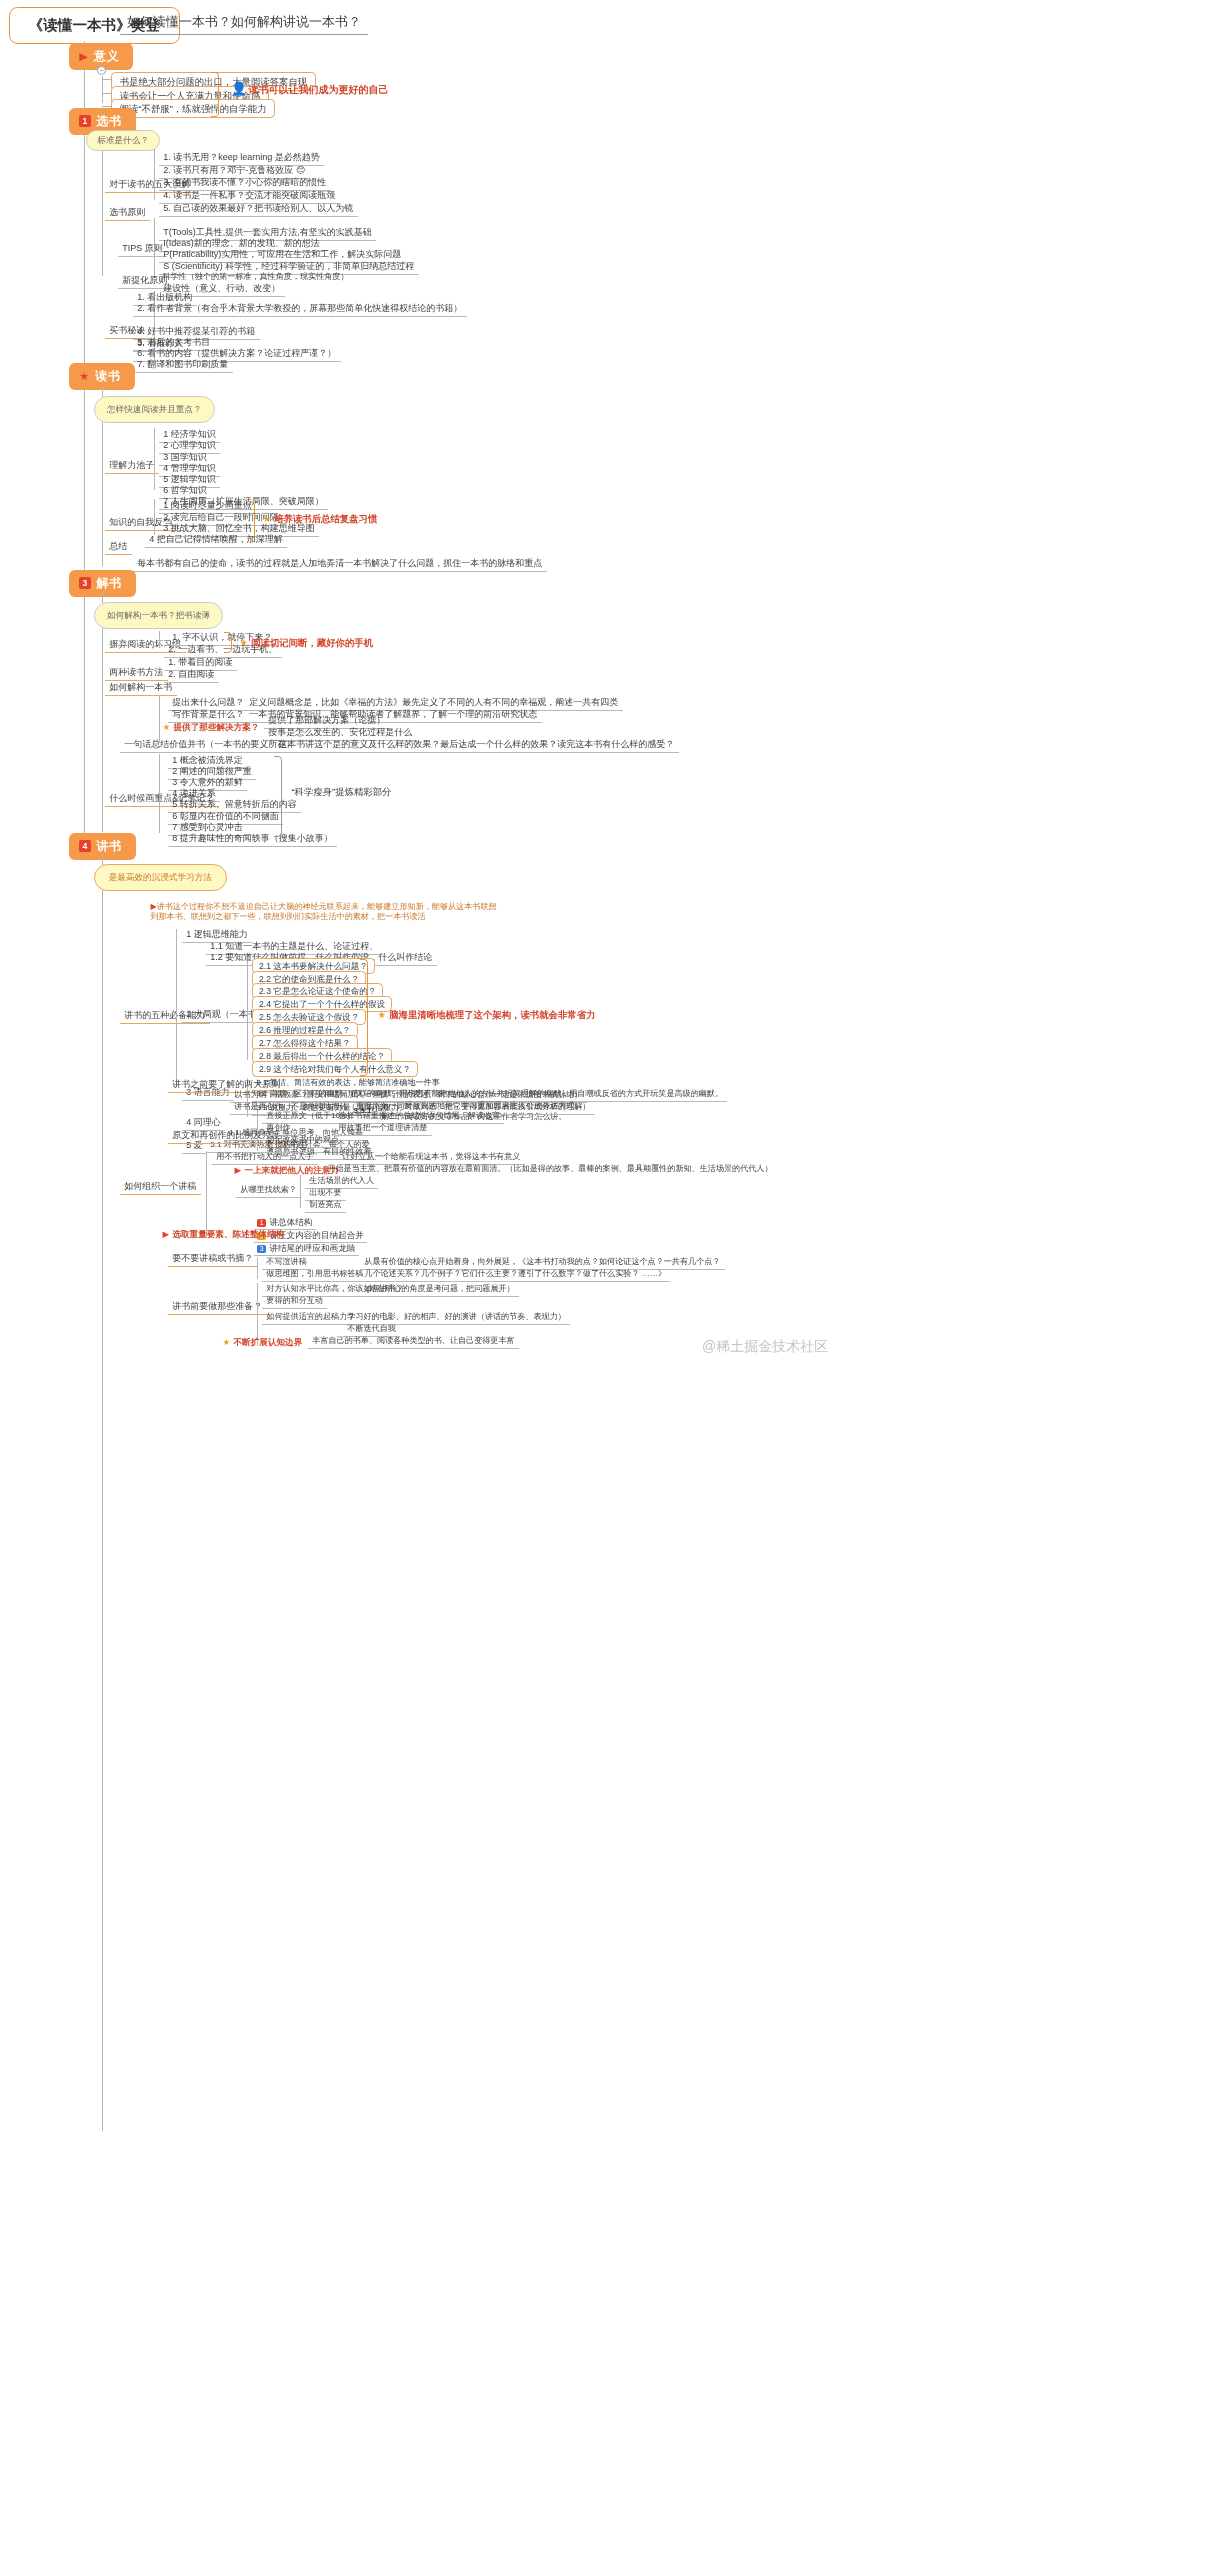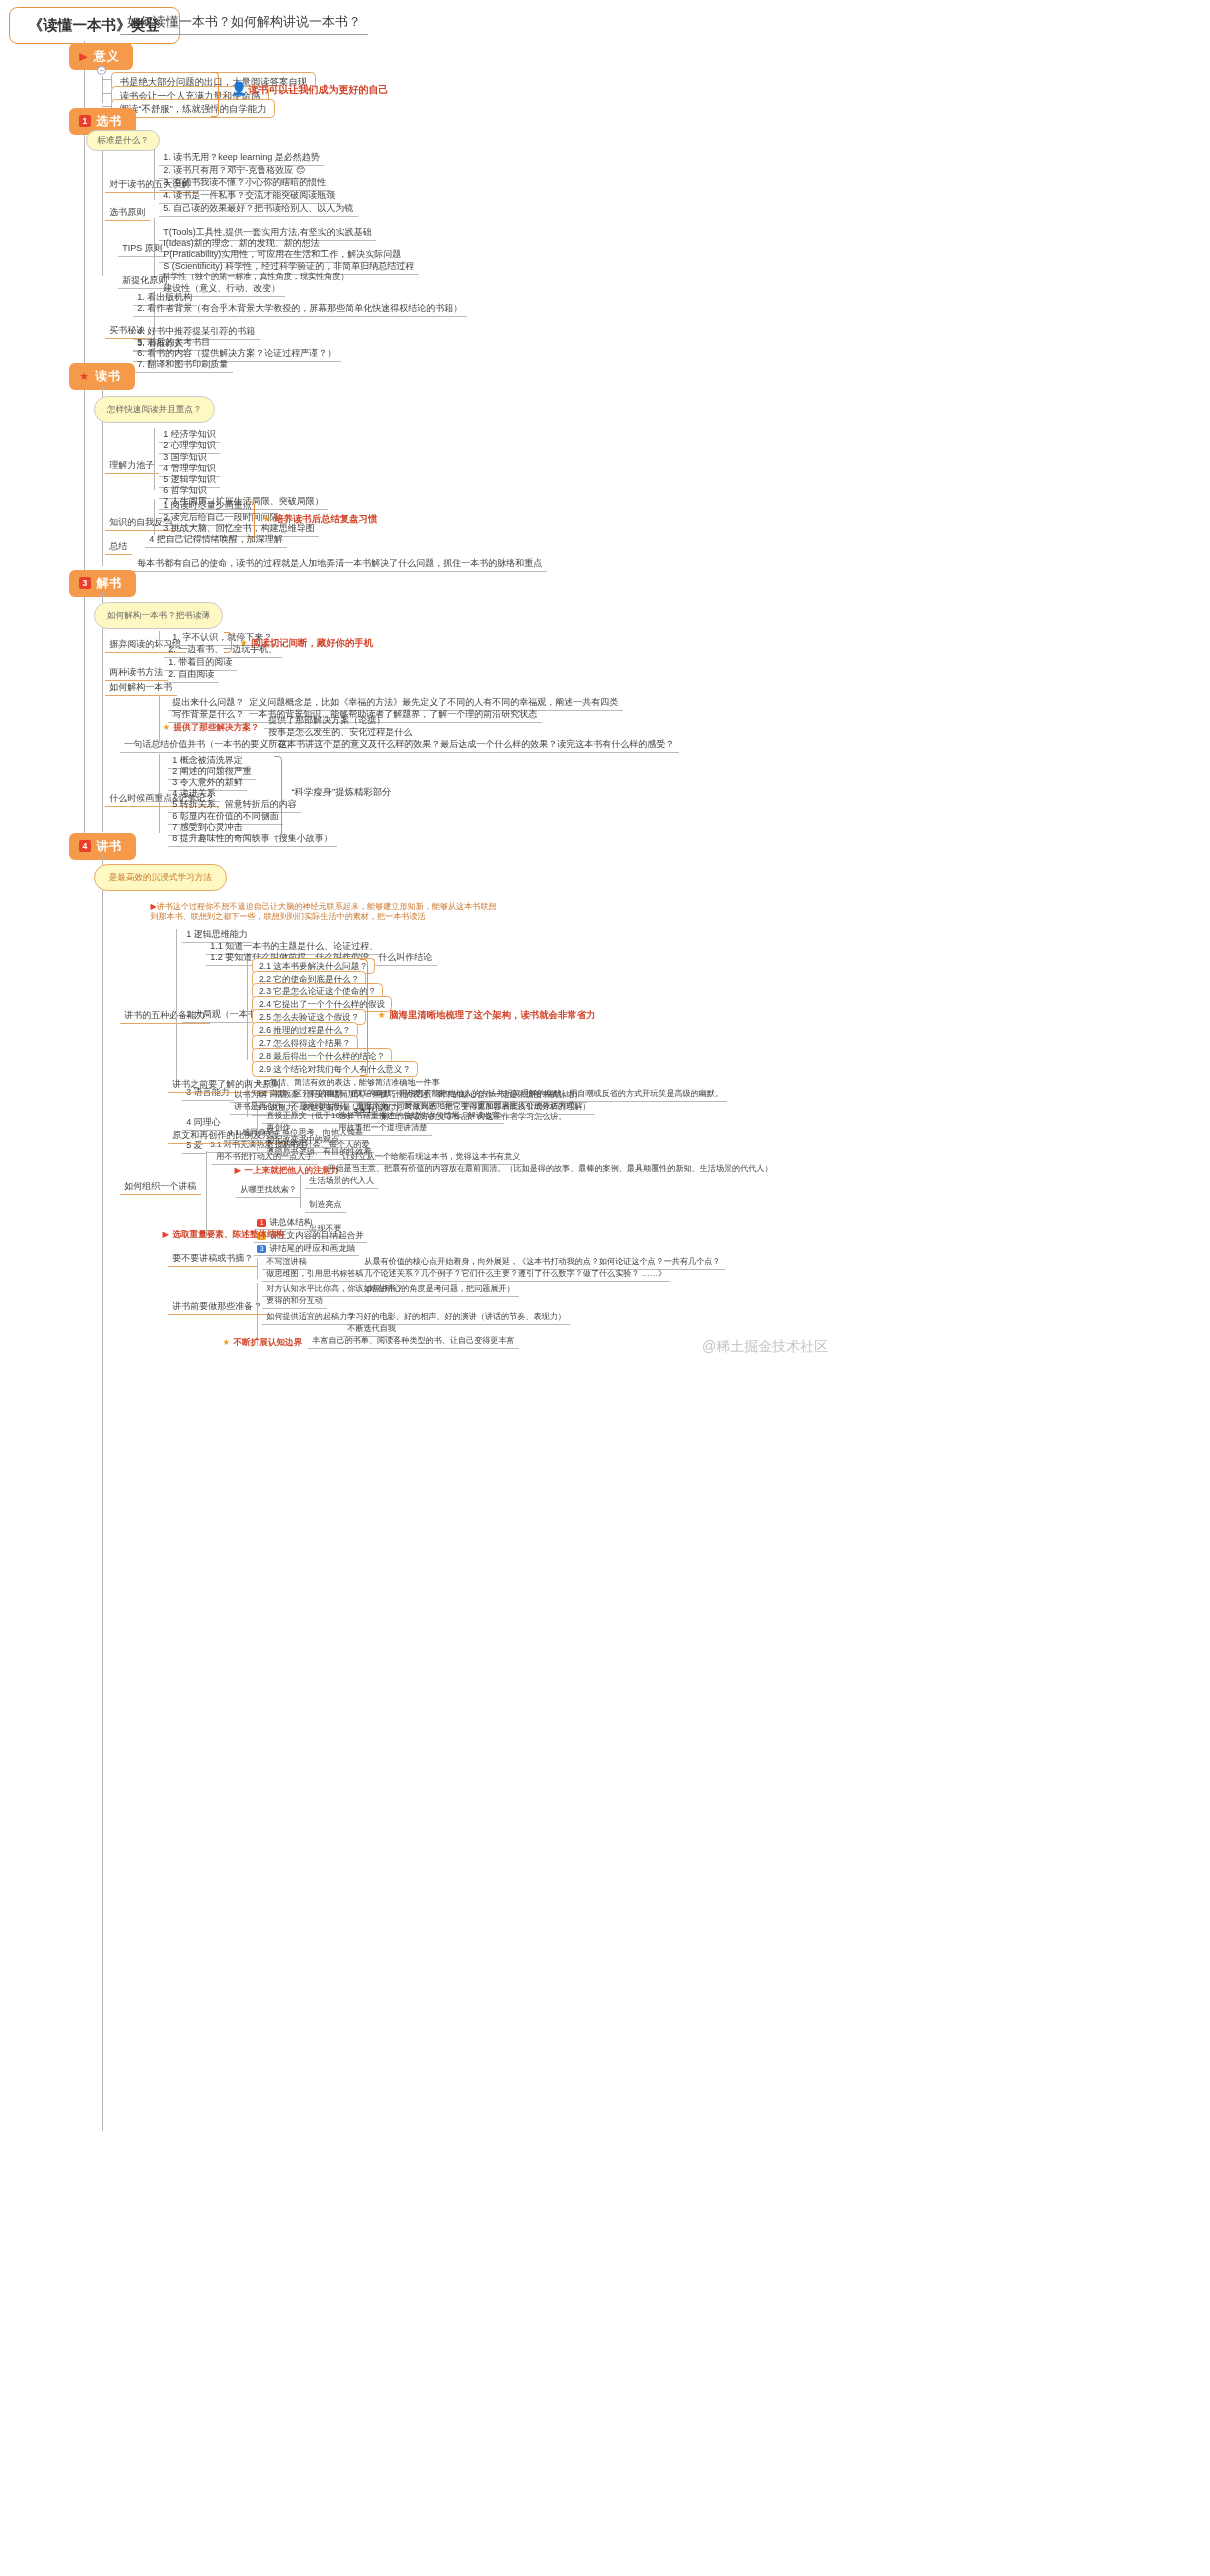--- a/index.html
+++ b/index.html
@@ -397,21 +397,21 @@
   <div class="node ul tiny" style="left:338px; top:1151px;">让好立从一个给能看现这本书，觉得这本书有意义</div>
   <div class="node hi sm" style="left:231px; top:1163px; font-size:8.6px;">
     <span class="flag">▶</span><span>一上来就把他人的注意力</span>
   </div>
   <div class="node pl tiny" style="left:324px; top:1163px; color:#3c3c3c;">开始是当主意、把最有价值的内容放在最前面清。（比如是得的故事、最棒的案例、最具颠覆性的新知、生活场景的代代人）</div>
   <div class="node ul tiny" style="left:262px; top:1139px;">直接从书里</div>
 
   <div class="node ul tiny" style="left:236px; top:1184px;">从哪里找线索？</div>
   <div class="ln vl" style="left:300px; top:1175px; height:33px;"></div>
   <div class="node ul tiny" style="left:305px; top:1175px;">生活场景的代入人</div>
-  <div class="node ul tiny" style="left:305px; top:1187px;margin-top:36px;">出现不要</div>
+  <div class="node ul tiny" style="left:305px; top:1187px;">出现不要</div>
   <div class="node ul tiny" style="left:305px; top:1199px;">制造亮点</div>
 
   <div class="node chip" style="left:254px; top:1216px;">
     <span class="sq r">1</span><span>讲总体结构</span>
   </div>
   <div class="node chip" style="left:254px; top:1229px;">
     <span class="sq o">2</span><span>讲正文内容的目纳起合并</span>
   </div>
   <div class="node chip" style="left:254px; top:1242px;">
     <span class="sq b">3</span><span>讲结尾的呼应和画龙睛</span>

